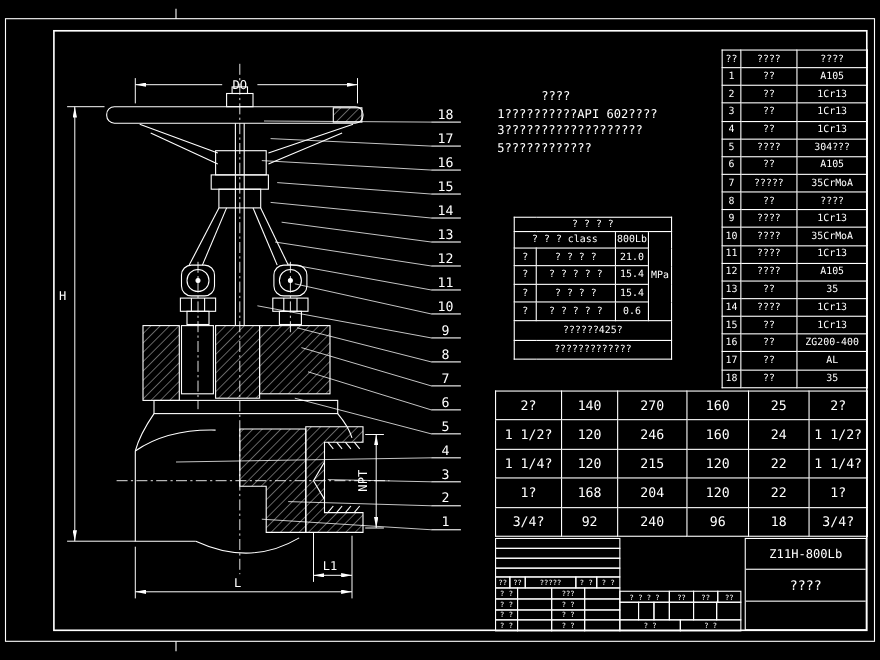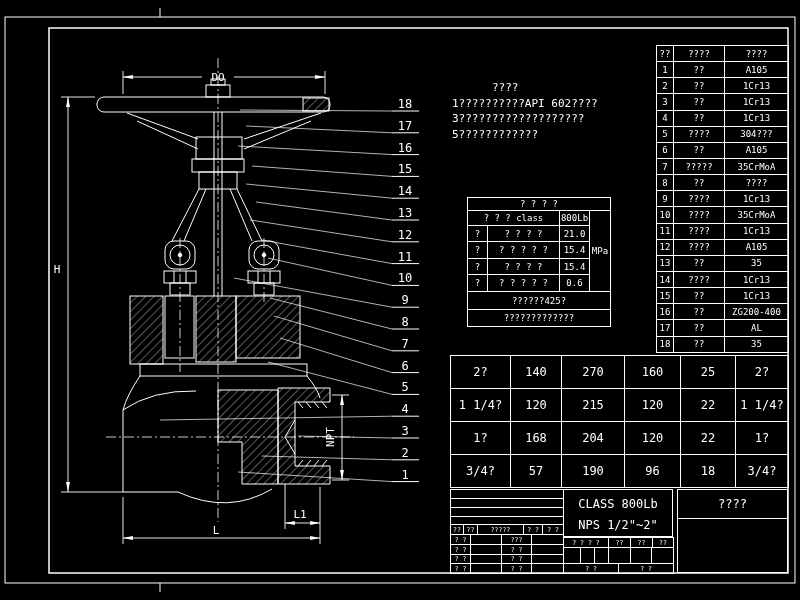--- a/index.html
+++ b/index.html
@@ -419,52 +419,57 @@
     <tbody id="dims-body">
         <tr>
           <td>2?</td>
           <td>140</td>
           <td>270</td>
           <td>160</td>
           <td>25</td>
           <td>2?</td>
         </tr>
         <tr>
+          <td>1 1/2?</td>
+          <td>120</td>
+          <td>246</td>
+          <td>160</td>
+          <td>24</td>
+          <td>1 1/2?</td>
+        </tr>
+        <tr>
           <td>1 1/4?</td>
           <td>120</td>
           <td>215</td>
           <td>120</td>
           <td>22</td>
           <td>1 1/4?</td>
         </tr>
         <tr>
           <td>1?</td>
           <td>168</td>
           <td>204</td>
           <td>120</td>
           <td>22</td>
           <td>1?</td>
         </tr>
         <tr>
           <td>3/4?</td>
-          <td>57</td>
-          <td>190</td>
+          <td>92</td>
+          <td>240</td>
           <td>96</td>
           <td>18</td>
           <td>3/4?</td>
         </tr>
       </tbody>
   </table>
 
-  <div class="abs box classbox" style="left:563px;top:489px;width:110px;height:48px;padding-top:4px">
-    <div>CLASS 800Lb</div>
-    <div>NPS 1/2"~2"</div>
-  </div>
 
   <div class="abs box modelbox" style="left:677px;top:489px;width:111px;height:84px">
+    <div style="height:27px;line-height:27px;border-bottom:1px solid #fff">Z11H-800Lb</div>
     <div style="height:28px;line-height:28px;border-bottom:1px solid #fff;font-size:12px">????</div>
     <div style="height:27px"></div>
   </div>
 
   <div id="titleblock" class="abs" style="left:0;top:0;width:800px;height:600px;pointer-events:none">
       <div class="tbcell" style="left: 450px; top: 489px; width: 114px; height: 10px; line-height: 9px;"></div>
       <div class="tbcell" style="left: 450px; top: 498px; width: 114px; height: 10px; line-height: 9px;"></div>
       <div class="tbcell" style="left: 450px; top: 507px; width: 114px; height: 10px; line-height: 9px;"></div>
       <div class="tbcell" style="left: 450px; top: 516px; width: 114px; height: 9px; line-height: 8px;"></div>
       <div class="tbcell" style="left: 450px; top: 524px; width: 14px; height: 11px; line-height: 10px;">??</div>

